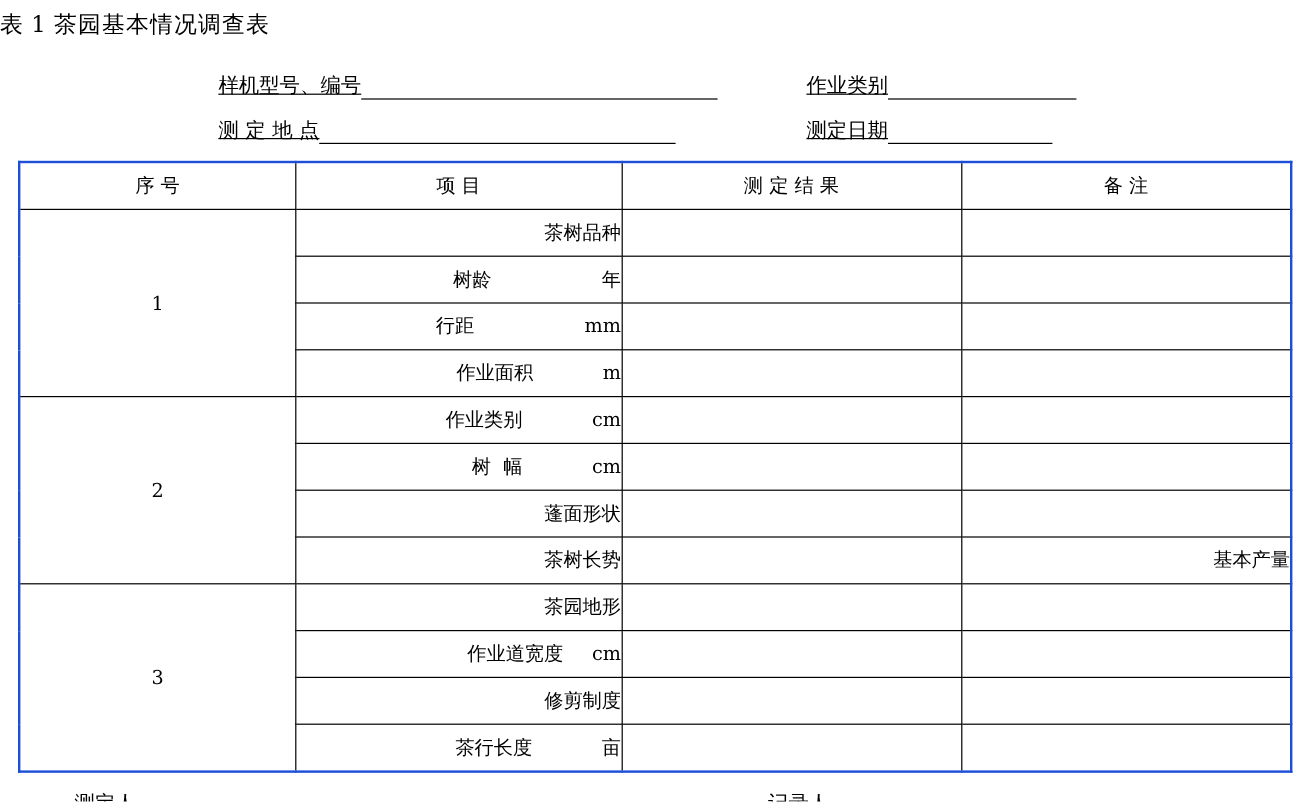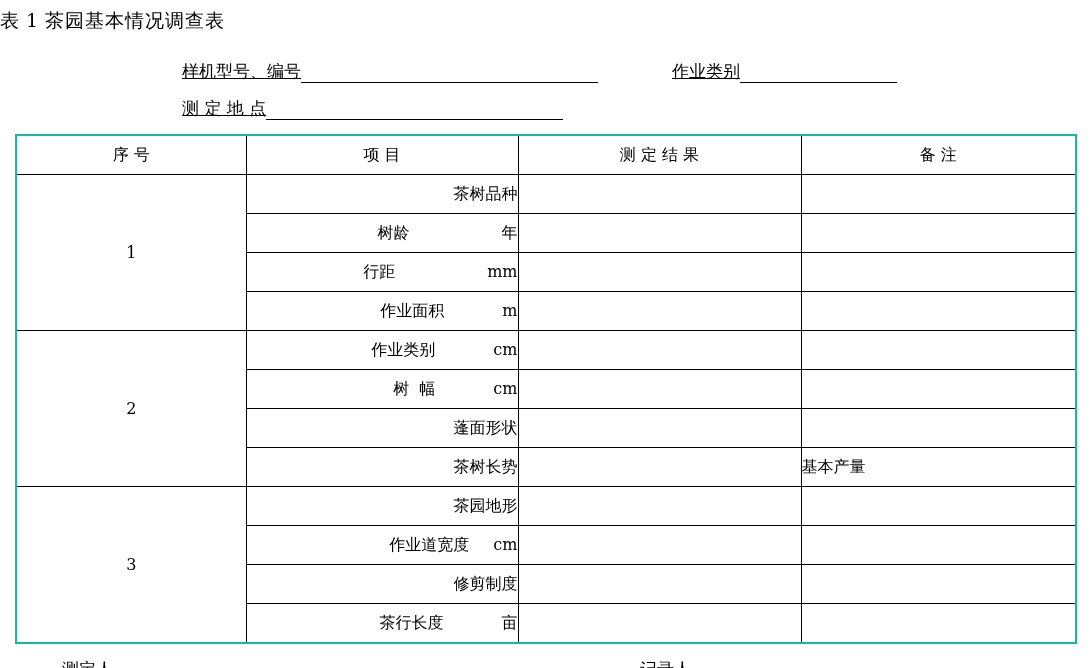--- a/index.html
+++ b/index.html
@@ -77,21 +77,21 @@
   }
   table.main td, table.main th {
     border: 1px solid #000;
     font-size: 16px;
     font-weight: normal;
     height: 38px;
     padding: 0;
     vertical-align: middle;
   }
   table.main {
-    border: 2px solid #14b8a6;
+    border: 2px solid #1d4ed8;
   }
   .col-no { width: 230px; }
   .col-item { width: 272px; }
   .col-result { width: 283px; }
   .col-remark { width: 275px; }
 
   thead td {
     text-align: center;
     height: 36px;
   }
@@ -99,21 +99,21 @@
   td.group-no {
     text-align: center;
     font-size: 16px;
   }
   td.item-cell {
     padding-left: 12px;
     text-align: right;
     white-space: pre;
   }
   td.remark-cell {
-    text-align: left;
+    text-align: right;
   }
 
   .item-name { display: inline-block; }
   .item-unit { display: inline-block; }
 
   .foot-block {
     margin-top: 14px;
     font-size: 17px;
     display: flex;
     padding-left: 62px;
@@ -140,20 +140,24 @@
       </div>
       <div class="head-right">
         <span class="hl-label">作业类别</span>
         <span class="rule rule-b"></span>
       </div>
     </div>
     <div class="head-row">
       <div class="head-left">
         <span class="hl-label">测 定 地 点</span>
         <span class="rule rule-c"></span>
+      </div>
+      <div class="head-right">
+        <span class="hl-label">测定日期</span>
+        <span class="rule rule-d"></span>
       </div>
     </div>
   </div>
 
   <table class="main">
     <colgroup>
       <col class="col-no">
       <col class="col-item">
       <col class="col-result">
       <col class="col-remark">

